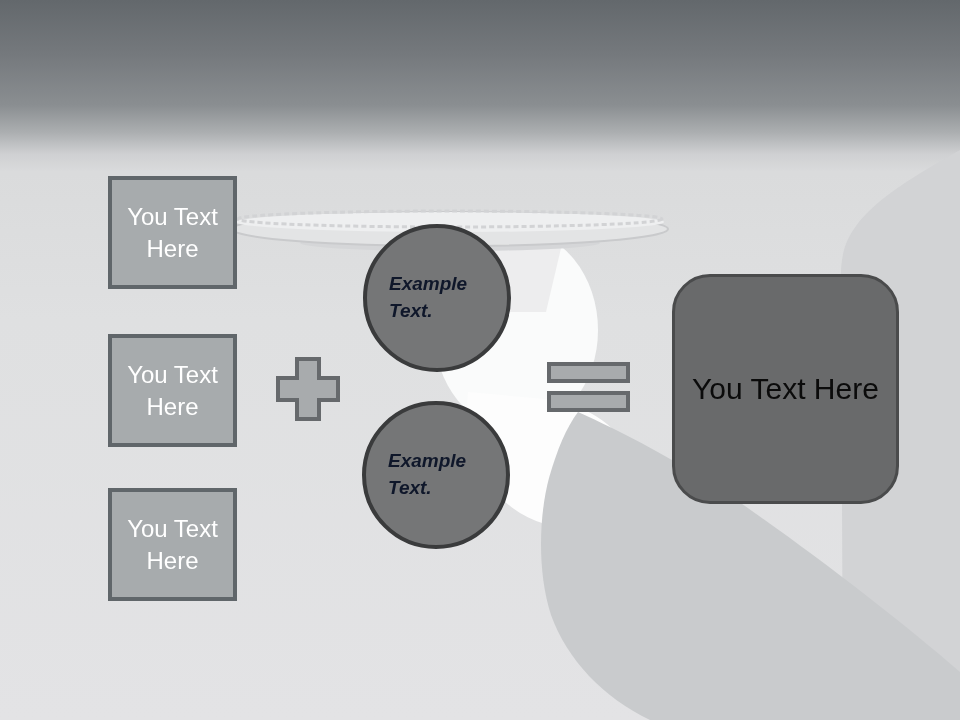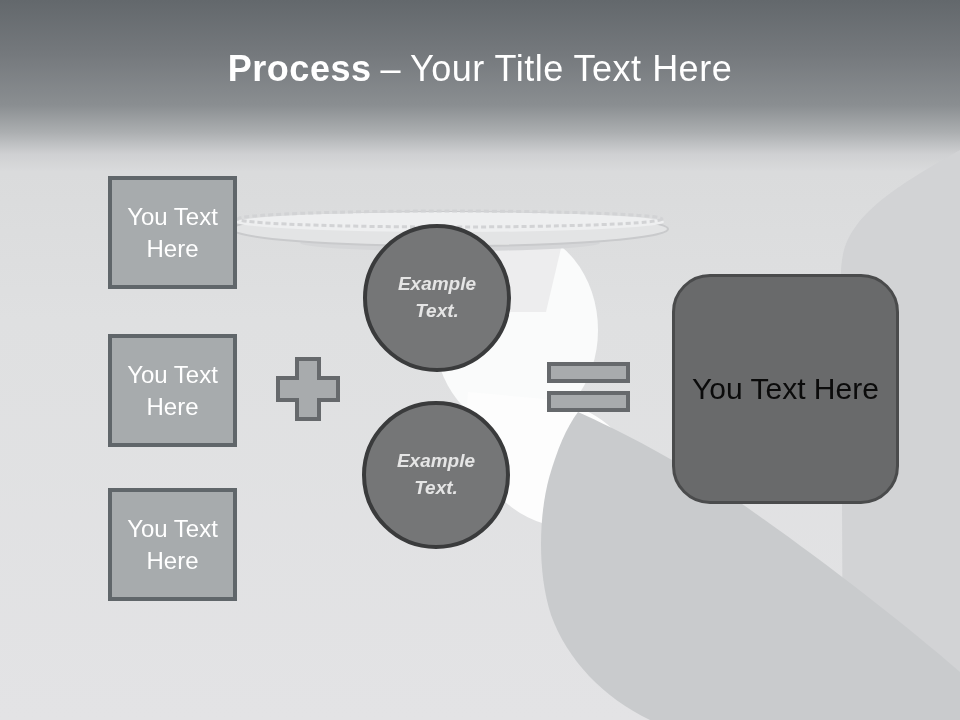--- a/index.html
+++ b/index.html
@@ -26,22 +26,22 @@
   .tbox.b1{top:176px;} .tbox.b2{top:334px;} .tbox.b3{top:488px;}
   .op-plus{position:absolute;left:273px;top:354px;width:70px;height:70px;}
   .op-eq{position:absolute;left:547px;top:362px;width:83px;}
   .op-eq .bar{
     width:83px;height:21px;box-sizing:border-box;background:#a8abad;
     border:4px solid #66696c;margin-bottom:8px;
   }
   .ecircle{
     position:absolute;width:148px;height:148px;border-radius:50%;box-sizing:border-box;
     background:#757677;border:4px solid #3a3b3c;
-    display:flex;align-items:center;justify-content:center;text-align:center;
-    color:#e5e5e5;font-size:19px;font-weight:bold;font-style:italic;
+    display:flex;align-items:center;justify-content:center;
+    color:#0f172a;font-size:19px;font-weight:bold;font-style:italic;
     line-height:1.4;padding:0 22px;
   }
   .ecircle.c1{left:363px;top:224px;}
   .ecircle.c2{left:362px;top:401px;}
   .result{
     position:absolute;left:672px;top:274px;width:227px;height:230px;box-sizing:border-box;
     background:#696a6b;border:3px solid #4a4b4c;border-radius:38px;
     display:flex;align-items:center;justify-content:center;text-align:center;
     color:#0b0b0b;font-size:30px;white-space:nowrap;
   }
@@ -61,23 +61,20 @@
     <path d="M578,412 C618,430 678,460 745,506 C818,557 900,620 960,672 L960,720 L650,720 C604,698 567,660 551,615 C537,572 539,515 549,478 C557,450 566,428 578,412 Z" fill="#c9cbcd"></path>
 
     <path d="M478,244 L562,244 L546,312 L494,312 Z" fill="#ededee"></path>
 
     <ellipse cx="450" cy="243" rx="150" ry="8" fill="#d5d6d8"></ellipse>
     <ellipse cx="450" cy="229" rx="218" ry="17" fill="#e3e4e5" stroke="#c9cacc" stroke-width="2"></ellipse>
     <ellipse cx="450" cy="222" rx="214" ry="10" fill="#eeeff0"></ellipse>
     <ellipse cx="450" cy="219" rx="212" ry="8" fill="none" stroke="#d2d3d5" stroke-width="3" stroke-dasharray="5 3"></ellipse>
   </svg>
 
-  <div class="title">
-    <span class="title-bold">Process</span><span class="title-sep">–</span><span class="title-rest">Your Title Text Here</span>
-  </div>
 
   <div class="tbox b1">
     <span>You Text Here</span>
   </div>
   <div class="tbox b2">
     <span>You Text Here</span>
   </div>
   <div class="tbox b3">
     <span>You Text Here</span>
   </div>

